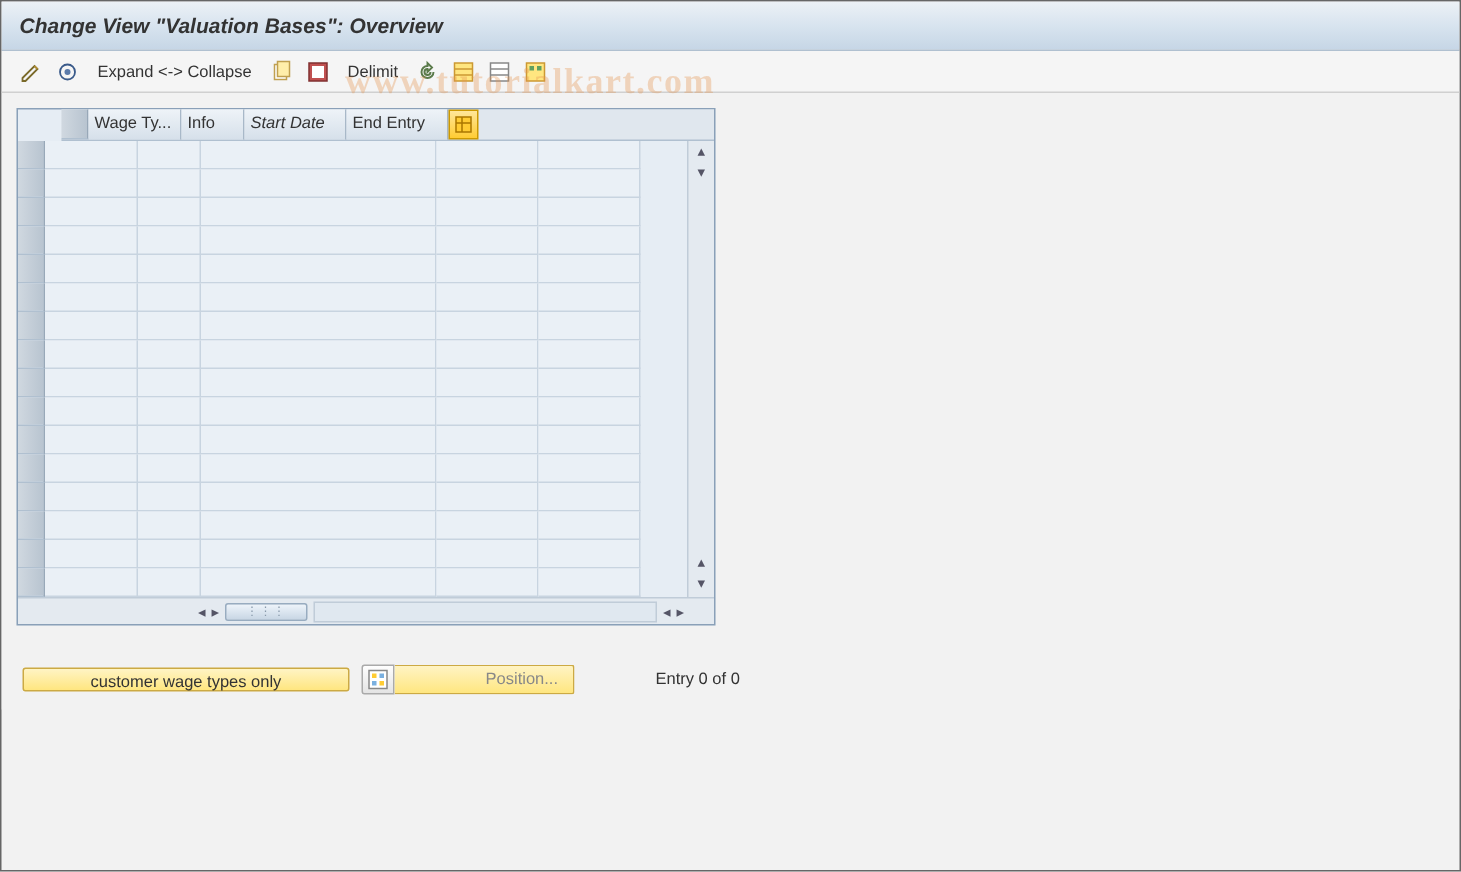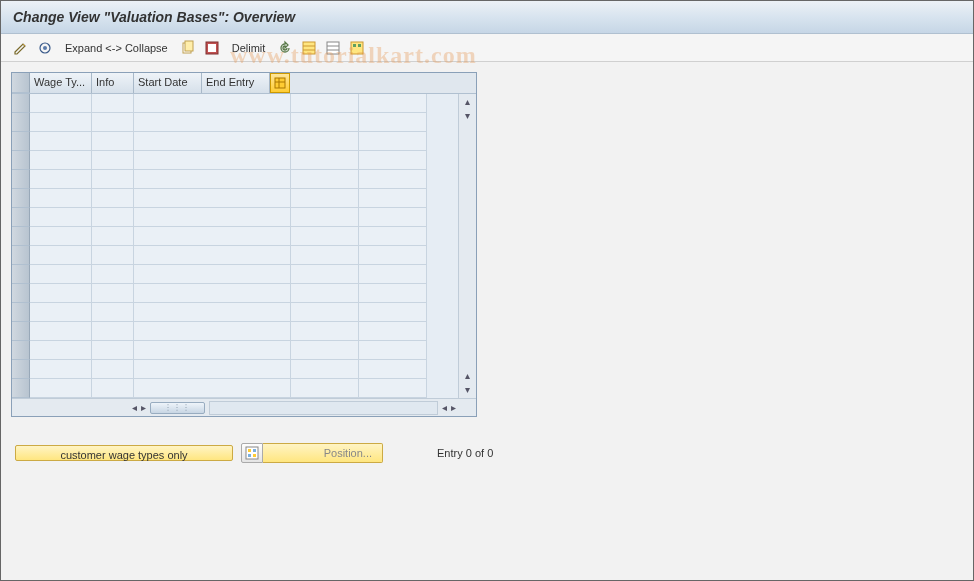--- a/index.html
+++ b/index.html
@@ -34,20 +34,21 @@
       border: 1px solid #8aa0b8;
       width: 466px;
       background: #e6edf4;
       position: relative;
     }
     
     .grid-header-row {
       display: flex;
       background: #e0e7ee;
       border-bottom: 1px solid #b0c0d0;
+      margin-left: 29px;
     }
     .grid-body { display: flex; }
     .grid-rows { flex: 1; }
     .grid-row { display: flex; height: 19px; }
     .cell {
       border-right: 1px solid #c8d4e0;
       border-bottom: 1px solid #c8d4e0;
       padding: 2px 4px;
       background: #eaf0f6;
       overflow: hidden;
@@ -64,21 +65,21 @@
     }
     .rowsel {
       width: 18px;
       background: linear-gradient(to right,#d0d8e0,#b8c4d0);
       border-right: 1px solid #98a8b8;
       border-bottom: 1px solid #b0c0d0;
     }
     .c-wt { width: 62px; }
     .c-info { width: 42px; }
     .c-long { width: 157px; }
-    .c-sd { width: 68px; }
+    .c-sd { width: 68px; font-style: italic; }
     .c-ed { width: 68px; }
     
     .corner-btn {
       width: 20px; height: 20px;
       background: linear-gradient(to bottom,#ffe699,#ffcc33);
       border: 1px solid #cc9900;
       display: flex; align-items: center; justify-content: center;
       cursor: pointer;
     }
     

